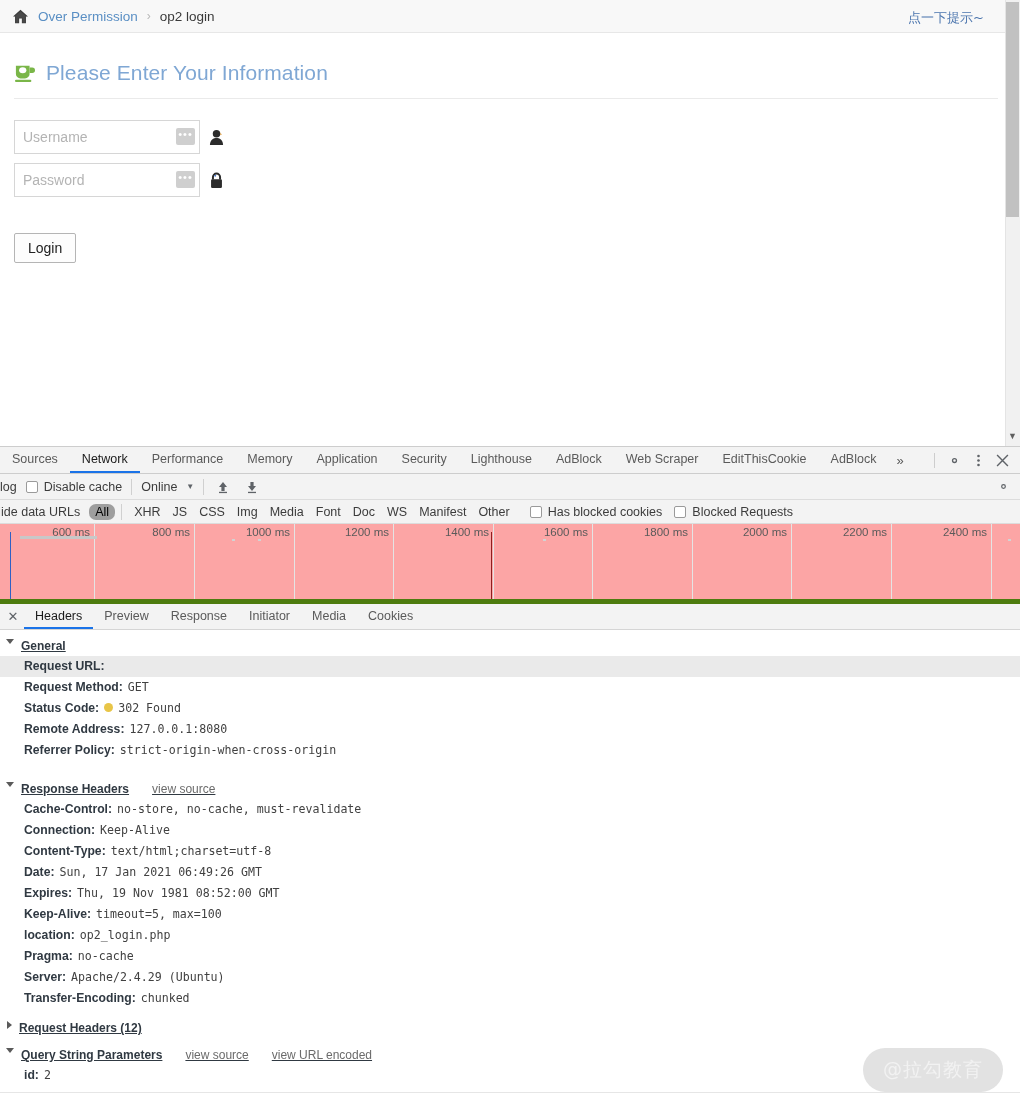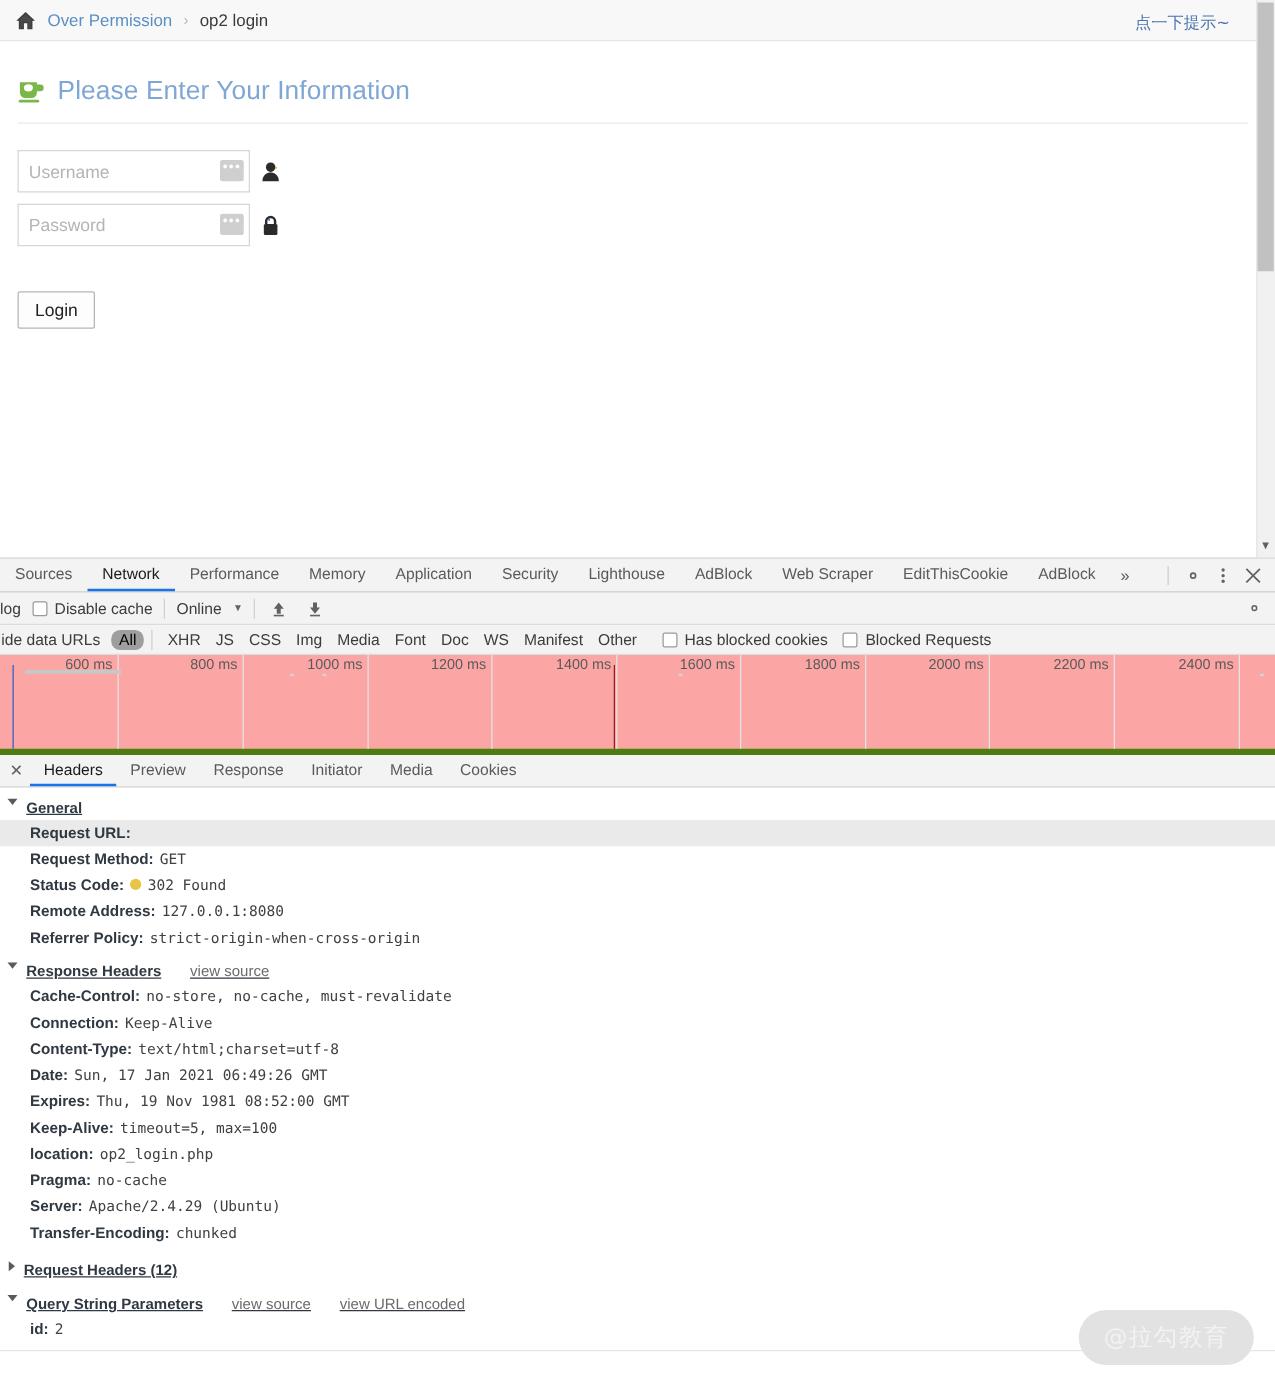--- a/index.html
+++ b/index.html
@@ -474,21 +474,21 @@
     </div>
     <div class="hrow">
       <span class="hkey">Remote Address:</span>
       <span class="hval">127.0.0.1:8080</span>
     </div>
     <div class="hrow">
       <span class="hkey">Referrer Policy:</span>
       <span class="hval">strict-origin-when-cross-origin</span>
     </div>
 
-    <div class="sect-title" style="margin-top:6px;">
+    <div class="sect-title" style="margin-top:18px;">
       <span class="tri open"></span>
       <span>Response Headers</span>
       <span class="view-src">view source</span>
     </div>
     <div class="hrow">
         <span class="hkey">Cache-Control:</span>
         <span class="hval">no-store, no-cache, must-revalidate</span>
       </div>
     <div class="hrow">
         <span class="hkey">Connection:</span>

